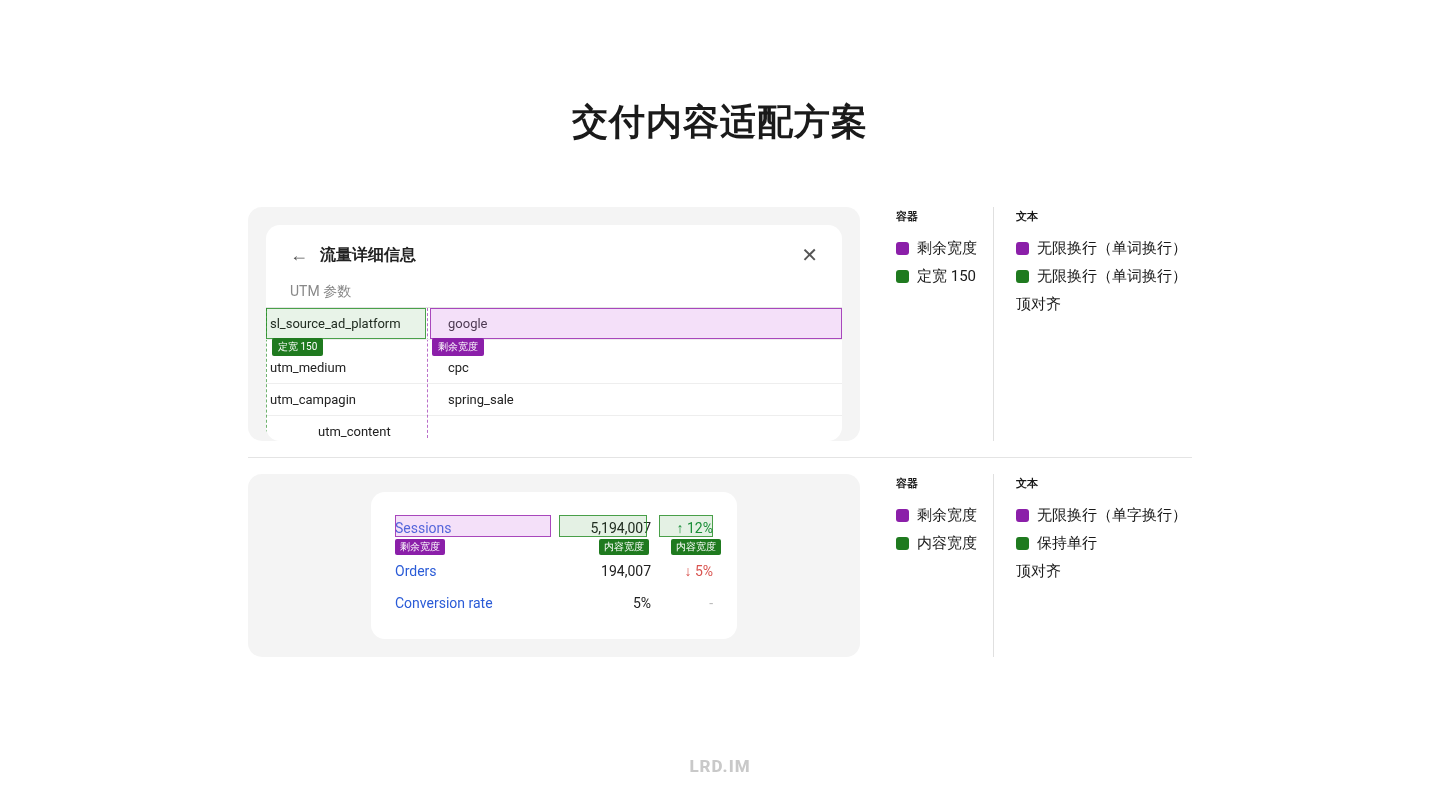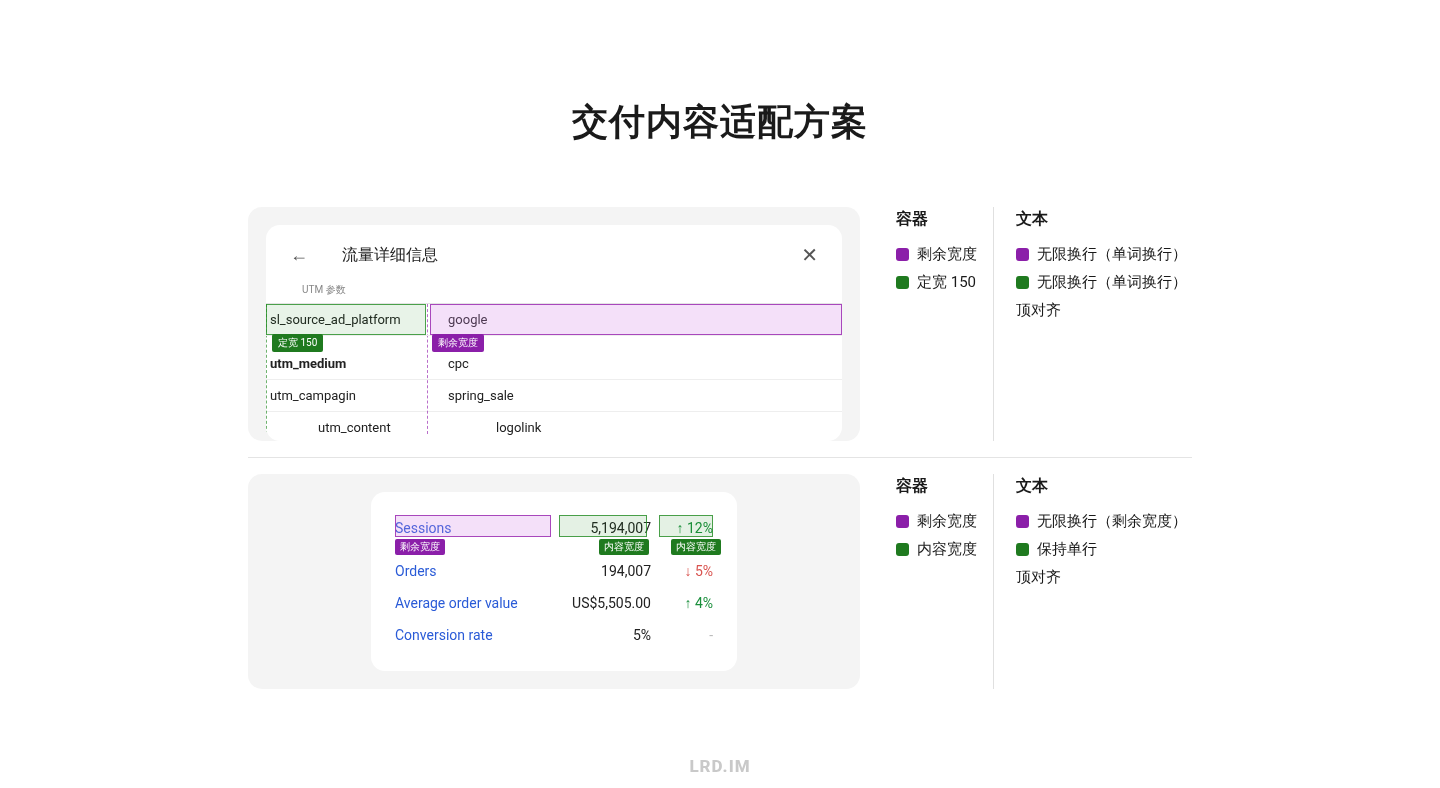--- a/index.html
+++ b/index.html
@@ -9,35 +9,35 @@
 
   
   .row { display: flex; padding: 0 0 0 248px; width: 1440px; }
   .example-wrap { width: 612px; background: #f4f4f4; border-radius: 14px; padding: 18px 18px 0 18px; }
   hr.divider { width: 944px; margin: 16px 0 16px 248px; border: none; border-top: 1px solid #e4e4e4; }
 
   
   .legend-panels { display: flex; margin-left: 20px; }
   .legend-col { padding: 2px 16px 2px 16px; }
   .legend-col + .legend-col { border-left: 1px solid #e0e0e0; margin-left: 0; padding-left: 22px; }
-  .legend-title { font-size: 16px; font-weight: 700; margin-bottom: 10px; }
+  .legend-title { font-size: 11px; font-weight: 700; margin-bottom: 10px; }
   .legend-item { display: flex; align-items: center; font-size: 15px; line-height: 28px; }
   .legend-swatch { width: 13px; height: 13px; border-radius: 3px; margin-right: 8px; }
   .sw-purple { background: #8b1fa9; }
   .sw-green  { background: #1f7a1f; }
   .legend-note { font-size: 15px; line-height: 28px; color: #1a1a1a; }
 
   
   .card1 { background: #fff; border-radius: 14px; padding: 18px 24px 0 24px; overflow: hidden; height: 216px; position: relative; }
   .card1-header { display: flex; align-items: center; justify-content: space-between; margin-bottom: 16px; }
   .card1-header-left { display: flex; align-items: center; }
   .back-arrow { font-size: 18px; color: #555; margin-right: 12px; }
-  .card1-title { font-size: 16px; font-weight: 400; color: #222; margin-left: 22px; }
+  .card1-title { font-size: 16px; font-weight: 700; color: #222; }
   .close-x { font-size: 20px; color: #555; }
-  .card1-sublabel { font-size: 10px; color: #888; margin-bottom: 6px; margin-left: 12px; }
+  .card1-sublabel { font-size: 14px; color: #888; margin-bottom: 6px; margin-left: 0; }
 
   .utm-table { border-top: 1px solid #e4e4e4; margin-left: -24px; margin-right: -24px; position: relative; }
   .utm-row { display: flex; border-bottom: 1px solid #eee; }
   .utm-left { width: 180px; padding: 8px 16px 8px 24px; font-size: 13px; color: #222; border-radius: 7px; }
   .utm-right { flex: 1; padding: 8px 8px 8px 2px; font-size: 13px; color: #222; }
   
   .ann-row { position: relative; }
   .ann-left-box { position: absolute; left: 0; top: 0; width: 160px; height: 100%; border: 1px solid rgba(34,139,34,0.8); background: rgba(34,139,34,0.10); pointer-events: none; }
   .ann-right-box { position: absolute; left: 164px; top: 0; right: 0; height: 100%; border: 1px solid rgba(149,33,173,0.8); background: rgba(210,130,230,0.25); pointer-events: none; }
   .ann-mid-line { position: absolute; left: 161px; top: 0; width: 0; height: 130px; border-left: 1.5px dashed rgba(149,33,173,0.65); pointer-events: none; }
@@ -98,30 +98,29 @@
 
           <div class="utm-row ann-row">
             <span class="ann-left-box"></span>
             <span class="ann-right-box"></span>
             <div class="utm-left" style="padding-left:4px;">sl_source_ad_platform</div>
             <div class="utm-right">google</div>
             <span class="ann-tag ann-tag-green" style="left:6px;   top:30px;">定宽 150</span>
             <span class="ann-tag ann-tag-purple" style="left:166px; top:30px;">剩余宽度</span>
           </div>
           <div class="utm-row" style="padding-top:12px;">
-            <div class="utm-left" style="padding-left:4px;font-weight:bold;">utm_medium</div>
+            <div class="utm-left" style="padding-left:4px;">utm_medium</div>
             <div class="utm-right">cpc</div>
           </div>
           <div class="utm-row">
             <div class="utm-left" style="padding-left:4px;">utm_campagin</div>
             <div class="utm-right">spring_sale</div>
           </div>
           <div class="utm-row">
             <div class="utm-left" style="padding-left:4px;margin-left:48px;">utm_content</div>
-            <div class="utm-right">logolink</div>
           </div>
         </div>
       </div>
     </div>
 
     <div class="legend-panels">
       <div class="legend-col">
         <div class="legend-title">容器</div>
         <div class="legend-item">
           <span class="legend-swatch sw-purple"></span>
@@ -167,25 +166,20 @@
           <span class="stats-value">5,194,007</span>
           <span class="stats-delta delta-up"><span class="arrow-ico">↑</span> <span>12%</span></span>
         </div>
 
         <div class="stats-row" style="padding-top:16px;">
           <span class="stats-label">Orders</span>
           <span class="stats-value">194,007</span>
           <span class="stats-delta delta-down"><span class="arrow-ico">↓</span> <span>5%</span></span>
         </div>
 
-        <div class="stats-row">
-          <span class="stats-label">Average order value</span>
-          <span class="stats-value">US$5,505.00</span>
-          <span class="stats-delta delta-up"><span class="arrow-ico">↑</span> <span>4%</span></span>
-        </div>
 
         <div class="stats-row">
           <span class="stats-label">Conversion rate</span>
           <span class="stats-value">5%</span>
           <span class="stats-delta delta-dash">-</span>
         </div>
 
       </div>
     </div>
 
@@ -198,21 +192,21 @@
         </div>
         <div class="legend-item">
           <span class="legend-swatch sw-green"></span>
           <span>内容宽度</span>
         </div>
       </div>
       <div class="legend-col">
         <div class="legend-title">文本</div>
         <div class="legend-item">
           <span class="legend-swatch sw-purple"></span>
-          <span>无限换行（剩余宽度）</span>
+          <span>无限换行（单字换行）</span>
         </div>
         <div class="legend-item">
           <span class="legend-swatch sw-green"></span>
           <span>保持单行</span>
         </div>
         <div class="legend-note">顶对齐</div>
       </div>
     </div>
 
   </div>

